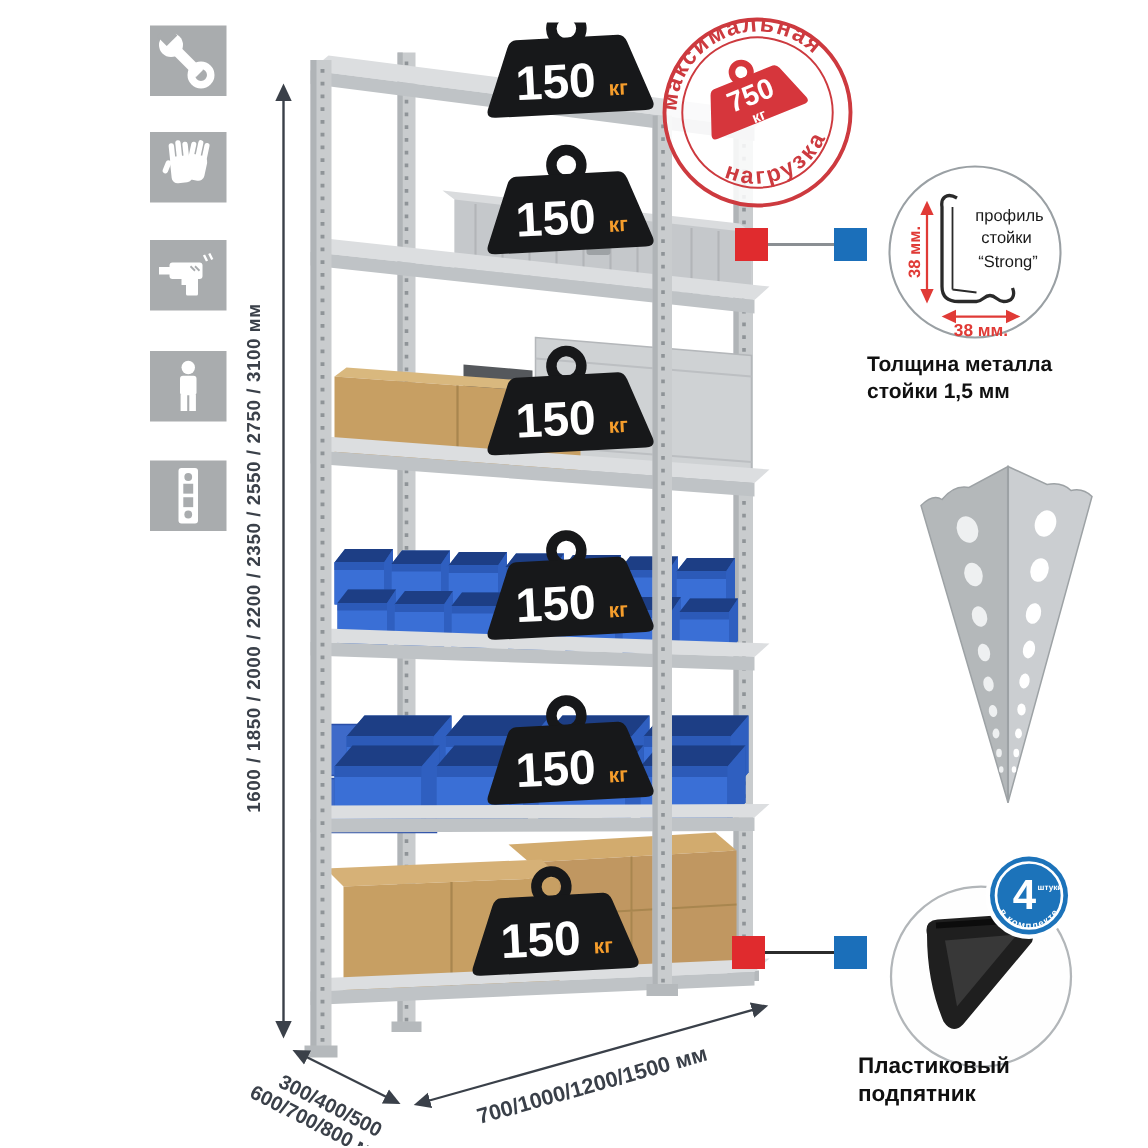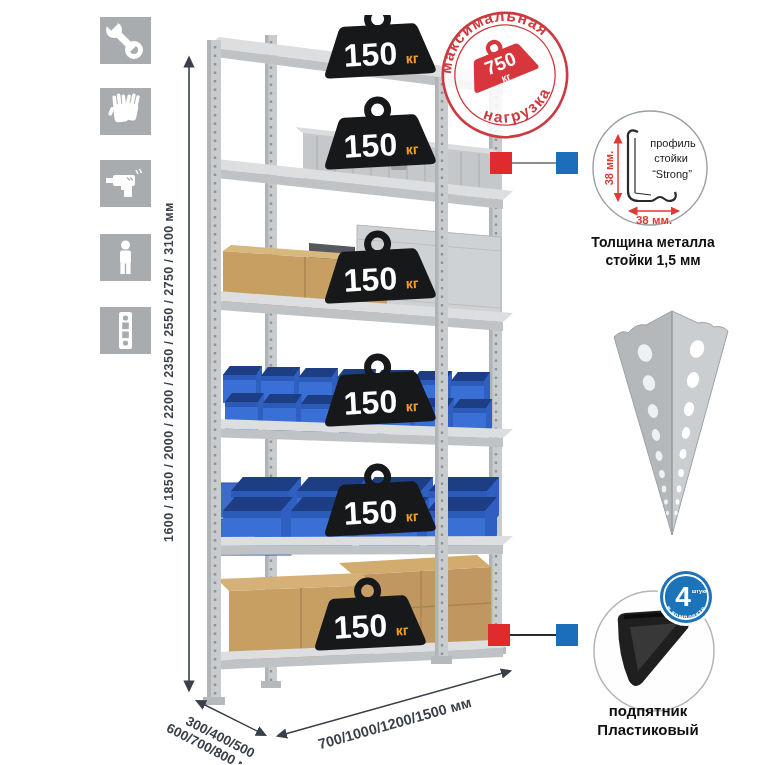--- a/index.html
+++ b/index.html
@@ -3,21 +3,21 @@
 <meta charset="utf-8">
 <style>
   html,body{margin:0;padding:0;background:#fff;}
   .canvas{position:relative;width:765px;height:765px;background:#ffffff;overflow:hidden;
           font-family:"Liberation Sans","DejaVu Sans",sans-serif;}
   .abs{position:absolute;}
   .icon-tile{position:absolute;left:100px;width:51px;height:47px;background:#a9acae;}
   .vdim-label{position:absolute;left:-149px;top:363px;width:640px;height:18px;
               transform:rotate(-90deg);text-align:center;font-size:12.5px;font-weight:bold;
               color:#3a4049;letter-spacing:.4px;white-space:nowrap;}
-  .note{position:absolute;text-align:center;font-weight:bold;color:#101010;}
+  .note{position:absolute;text-align:left;font-weight:bold;color:#101010;}
   .note-thickness{left:578px;top:233px;width:150px;font-size:14px;line-height:18px;}
   .note-foot{left:572px;top:701px;width:152px;font-size:15px;line-height:19px;}
   .sq{position:absolute;width:22px;height:22px;}
   .sq-red{background:#e02b2e;}
   .sq-blue{background:#1b6fba;}
   .conn{position:absolute;height:2px;}
   .conn-top{background:#8a8f93;}
   .conn-bot{background:#2b2b2b;}
   svg text{font-family:"Liberation Sans","DejaVu Sans",sans-serif;}
   .badge-black{color:#17181a;}
@@ -361,22 +361,22 @@
     <circle cx="31" cy="31" r="29" fill="#ffffff"></circle>
     <circle cx="31" cy="31" r="26" fill="#1c73ba"></circle>
     <circle cx="31" cy="31" r="22" fill="none" stroke="#ffffff" stroke-width="1.8"></circle>
     <text x="28" y="40" text-anchor="middle" fill="#fff" font-size="28" font-weight="bold">4</text>
     <text x="45" y="27" text-anchor="middle" fill="#fff" font-size="5.5" font-weight="bold">штуки</text>
     <text font-size="6.5" font-weight="bold" fill="#ffffff" letter-spacing="0.8">
       <textPath href="#badgeArc" startOffset="50%" text-anchor="middle">в комплекте</textPath>
     </text>
   </svg>
   <div class="note note-foot">
+    <div>Пластиковый</div>
     <div>подпятник</div>
-    <div>Пластиковый</div>
   </div>
 
   <svg class="abs" style="left:130px;top:658px" width="432" height="106" viewBox="0 0 432 106">
     <defs>
       <marker id="darr" orient="auto-start-reverse" markerWidth="9" markerHeight="9" refX="6" refY="4">
         <path d="M0,0.5 L7.5,4 L0,7.5 Z" fill="#3a4049"></path>
       </marker>
     </defs>
     <line x1="67" y1="43" x2="135" y2="77" stroke="#3a4049" stroke-width="1.5" marker-start="url(#darr)" marker-end="url(#darr)"></line>
     <line x1="148" y1="78" x2="380" y2="13" stroke="#3a4049" stroke-width="1.5" marker-start="url(#darr)" marker-end="url(#darr)"></line>

